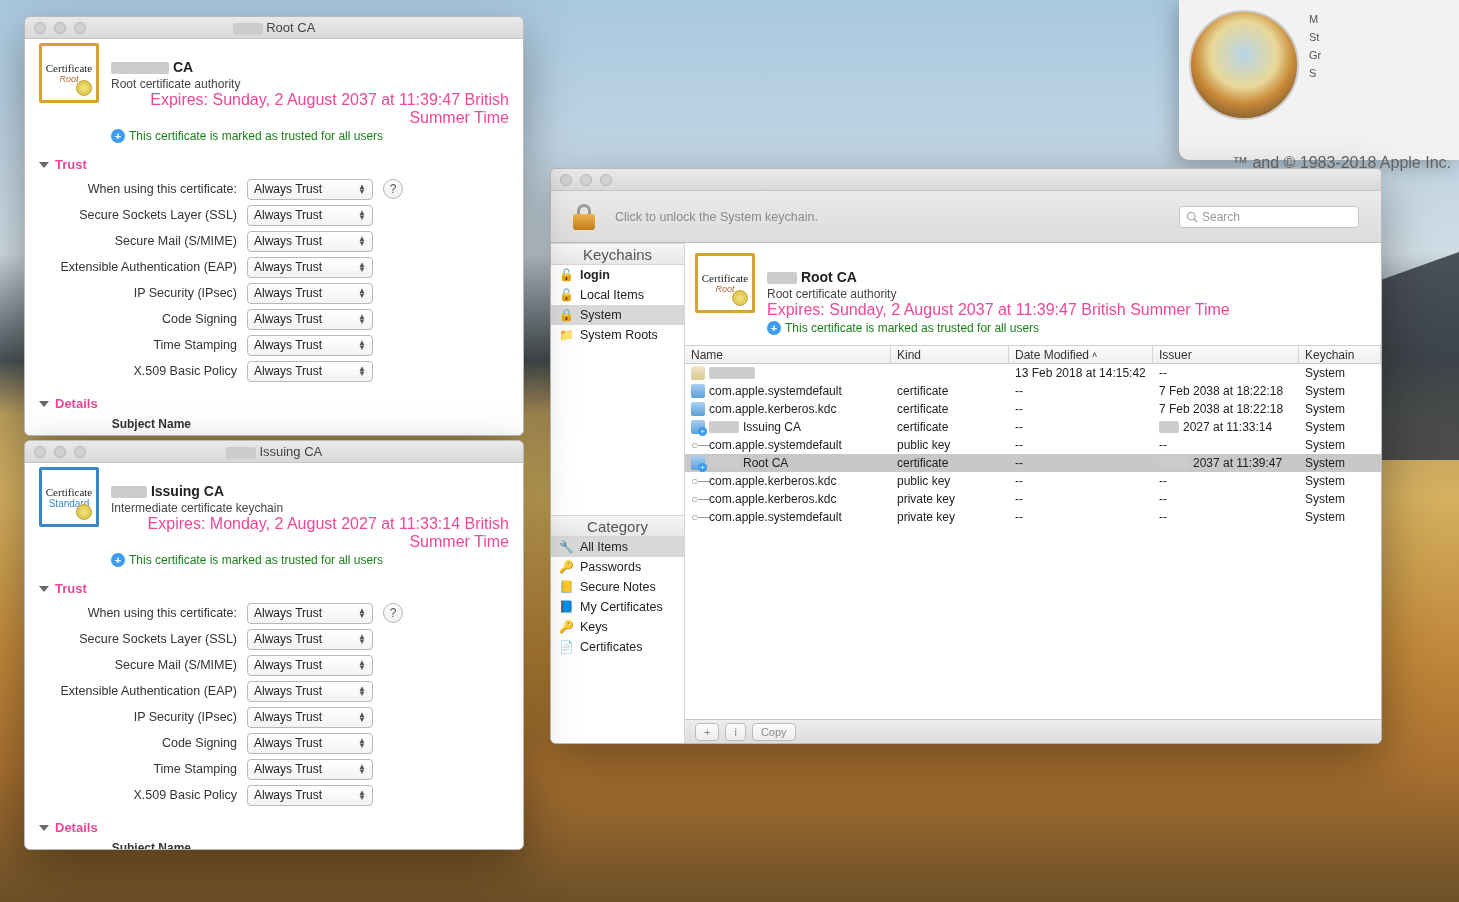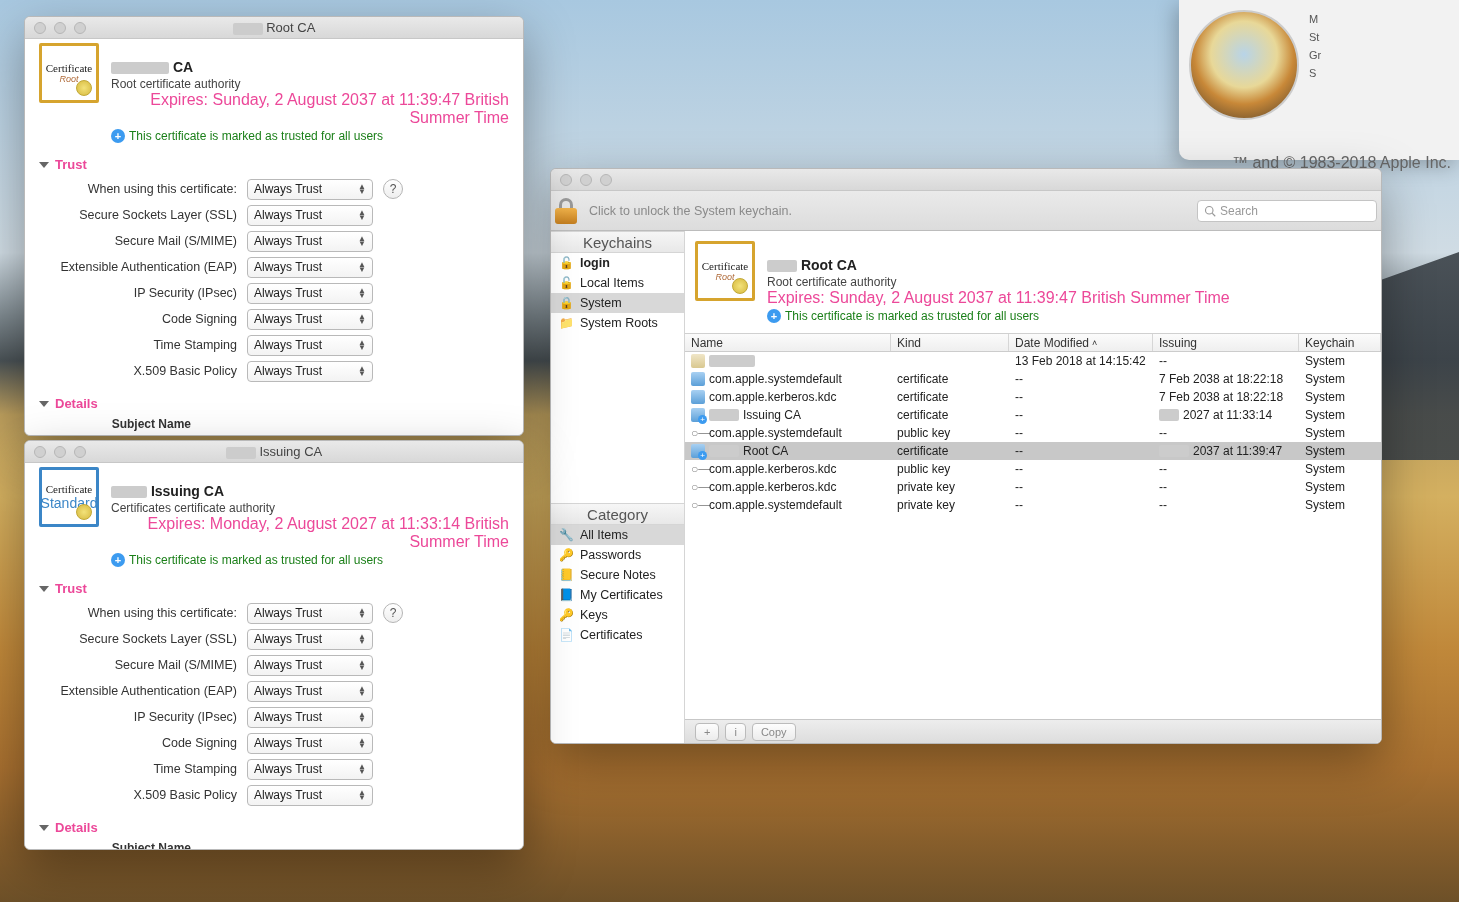--- a/index.html
+++ b/index.html
@@ -35,21 +35,21 @@
 .select .arrows{display:flex;flex-direction:column;line-height:5px;font-size:8px;color:#555;}
 .help-btn{width:20px;height:20px;border-radius:50%;border:1px solid #b5b5b5;background:linear-gradient(#fff,#eee);display:inline-flex;align-items:center;justify-content:center;font-size:12px;color:#555;margin-left:10px;}
 
 .detail-row{display:flex;padding:0 14px;height:18px;align-items:center;}
 .detail-row .dlbl{width:162px;text-align:right;padding-right:10px;font-size:12px;color:#888;}
 .detail-row .dlbl.head{color:#333;font-weight:600;}
 .detail-row .dval{font-size:12px;color:#222;}
 
 
 #win-keychain{left:550px;top:168px;width:832px;height:576px;z-index:5;}
-.toolbar-row{height:40px;background:linear-gradient(#eaeaea,#dcdcdc);border-bottom:1px solid #bcbcbc;display:flex;align-items:center;padding:0 4px;gap:12px;}
+.toolbar-row{height:52px;background:linear-gradient(#eaeaea,#dcdcdc);border-bottom:1px solid #bcbcbc;display:flex;align-items:center;padding:0 22px;gap:20px;}
 .lock-icon{width:22px;height:26px;position:relative;}
 .lock-icon .body{position:absolute;bottom:0;width:22px;height:16px;background:linear-gradient(#f0b24a,#c27d1f);border-radius:3px;}
 .lock-icon .shackle{position:absolute;top:0;left:4px;width:14px;height:14px;border:3px solid #999;border-bottom:none;border-radius:8px 8px 0 0;}
 .search-box{margin-left:auto;width:180px;height:22px;background:#fff;border:1px solid #c4c4c4;border-radius:4px;display:flex;align-items:center;padding:0 6px;gap:4px;color:#999;font-size:12px;}
 .search-box svg{width:12px;height:12px;}
 
 .kc-body{flex:1;display:flex;background:#fff;}
 .kc-sidebar{width:134px;border-right:1px solid #d5d5d5;display:flex;flex-direction:column;background:#fff;}
 .kc-side-head{height:22px;background:linear-gradient(#f6f6f6,#e8e8e8);border-bottom:1px solid #d5d5d5;border-top:1px solid #d5d5d5;display:flex;align-items:center;justify-content:center;font-size:15px;color:#555;}
 .kc-side-item{height:20px;display:flex;align-items:center;gap:6px;padding:0 8px;font-size:12.5px;}
@@ -251,26 +251,26 @@
       <div class="tl grey"></div>
       <div class="tl grey"></div>
       <div class="tl grey"></div>
     </div>
     <div class="title"><span class="redacted" style="width:30px"></span> <span>Issuing CA</span></div>
   </div>
   <div class="cert-body">
     <div class="cert-header">
       <div class="cert-icon blue">
           <span class="label">Certificate</span>
-          <span style="font-size:14px;color:#3b86c7">Standard</span>
+          <span style="font-size:10px;color:#3b86c7">Standard</span>
           <span class="seal"></span>
         </div>
       <div class="cert-meta">
         <h3><span class="redacted" style="width:36px"></span> <span>Issuing CA</span></h3>
-        <div class="sub">Certificates certificate authority</div>
+        <div class="sub">Intermediate certificate keychain</div>
         <div class="exp">Expires: Monday, 2 August 2027 at 11:33:14 British Summer Time</div>
         <div class="trust-line">
             <span class="plus">+</span>
             <span>This certificate is marked as trusted for all users</span>
           </div>
       </div>
     </div>
     <div class="section-head">
         <span class="disclosure"></span>
         <span>Trust</span>
@@ -470,21 +470,21 @@
         </div>
       </div>
       <div class="kc-table">
         <div class="kc-th">
           <div class="col-name">Name</div>
           <div class="col-kind">Kind</div>
           <div class="col-date">
               <span>Date Modified</span>
               <span class="sort-arrow">˄</span>
             </div>
-          <div class="col-exp">Issuing</div>
+          <div class="col-exp">Issuer</div>
           <div class="col-kc">Keychain</div>
         </div>
         <div id="kc-rows">
             <div class="kc-row">
               <div class="col-name">
                 <span class="row-icon ri-pass"></span>
                 <span class="redacted" style="width:46px;margin-right:4px"></span>
                 <span></span>
               </div>
     <div class="col-kind"></div>

